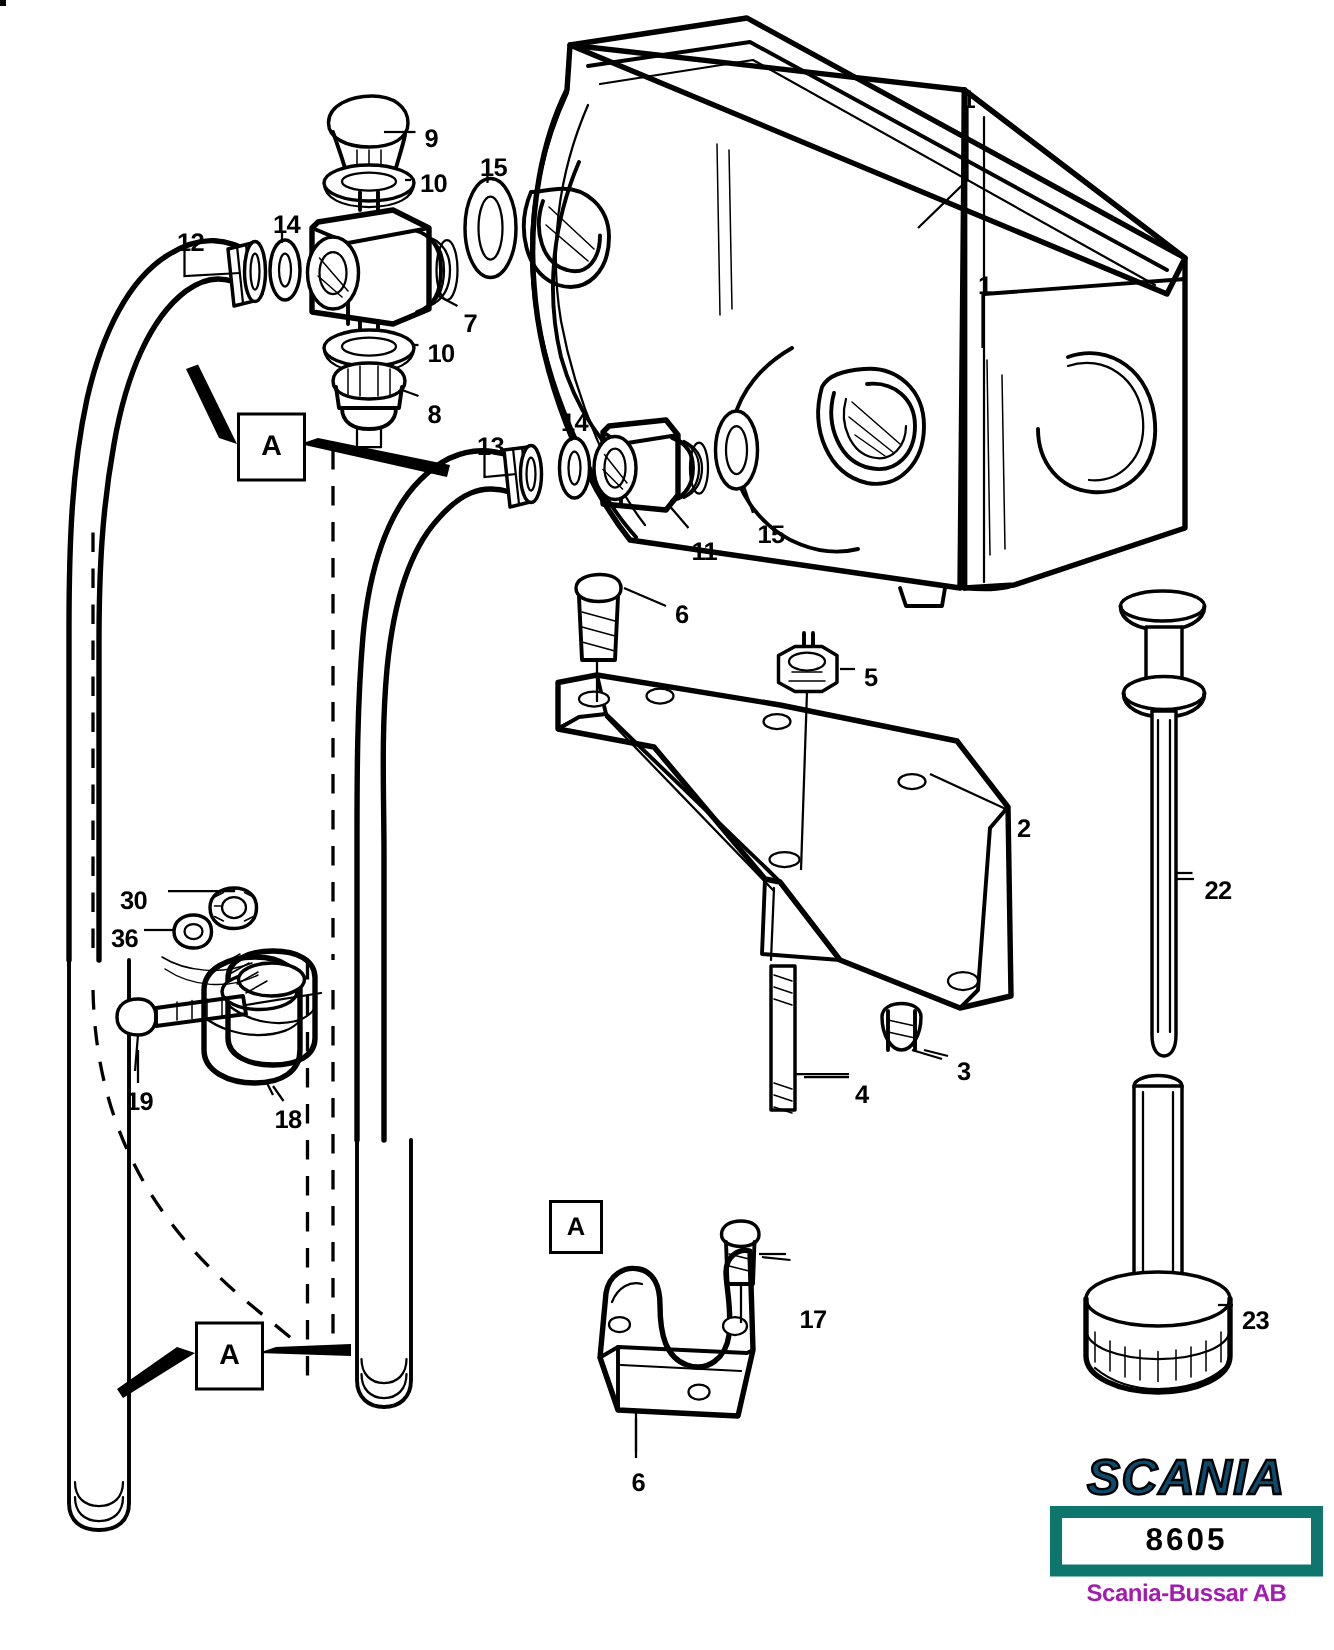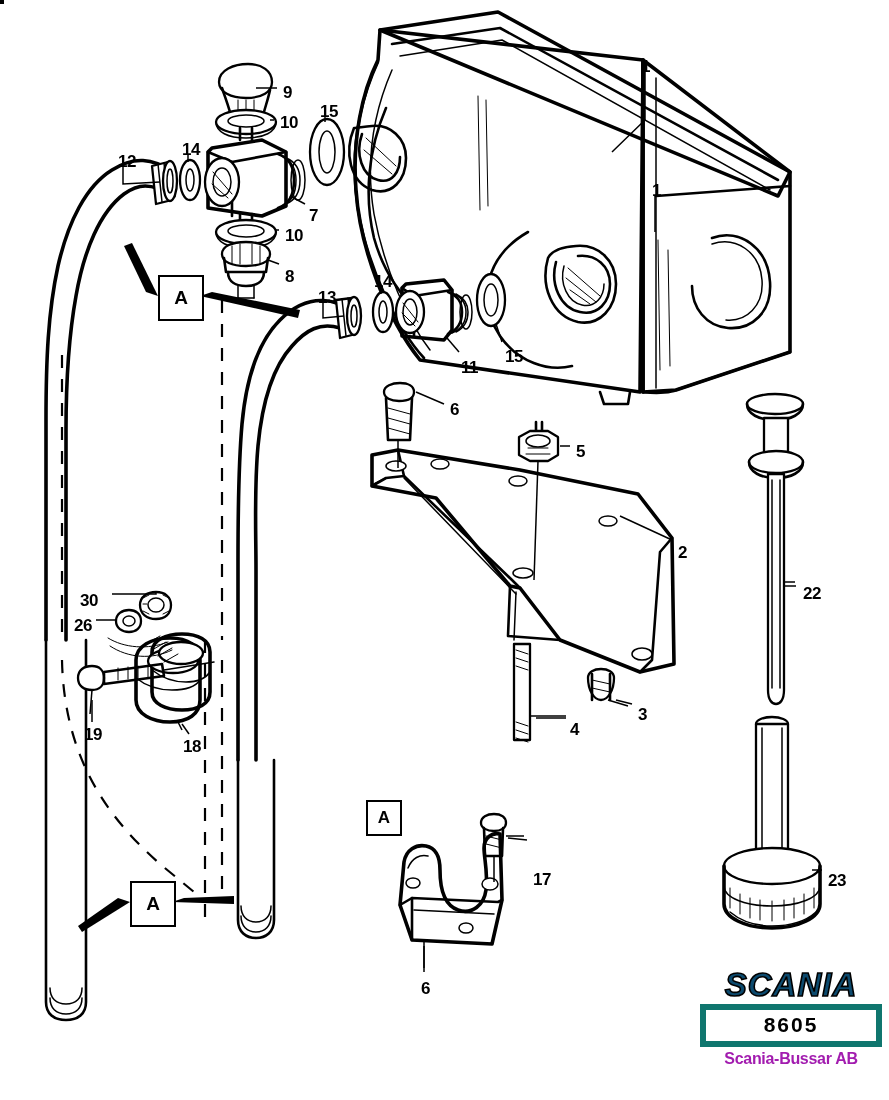--- a/index.html
+++ b/index.html
@@ -64,21 +64,21 @@
     font-weight: bold;
     font-size: 33px;
     font-style: italic;
     letter-spacing: 1px;
     color: #0c4a6e;
     -webkit-text-stroke: 1.6px #000000;
     line-height: 1;
     margin: 0 0 3px 0;
   }
   #number-box {
-    border: 6px solid #0f766e;
+    border: 8px solid #0f766e;
     background: #ffffff;
     padding: 3px 0 4px 0;
     font-family: "Liberation Sans", sans-serif;
     font-weight: bold;
     font-size: 21px;
     letter-spacing: 2px;
     color: #000000;
   }
   #company-name {
     margin-top: 3px;
@@ -475,21 +475,21 @@
   <div class="callout" style="left:374px;top:273px;">14</div>
   <div class="callout" style="left:318px;top:289px;">13</div>
   <div class="callout" style="left:461px;top:359px;">11</div>
   <div class="callout" style="left:505px;top:348px;">15</div>
   <div class="callout" style="left:450px;top:401px;">6</div>
   <div class="callout" style="left:576px;top:443px;">5</div>
   <div class="callout" style="left:678px;top:544px;">2</div>
   <div class="callout" style="left:638px;top:706px;">3</div>
   <div class="callout" style="left:570px;top:721px;">4</div>
   <div class="callout" style="left:80px;top:592px;">30</div>
-  <div class="callout" style="left:74px;top:617px;">26</div>
+  <div class="callout" style="left:74px;top:617px;">36</div>
   <div class="callout" style="left:84px;top:726px;">19</div>
   <div class="callout" style="left:183px;top:738px;">18</div>
   <div class="callout" style="left:803px;top:585px;">22</div>
   <div class="callout" style="left:828px;top:872px;">23</div>
   <div class="callout" style="left:533px;top:842px;margin-top:29px;">17</div>
   <div class="callout" style="left:421px;top:980px;">6</div>
 
   <div id="logo-block">
     <div id="scania-word">SCANIA</div>
     <div id="number-box">8605</div>

